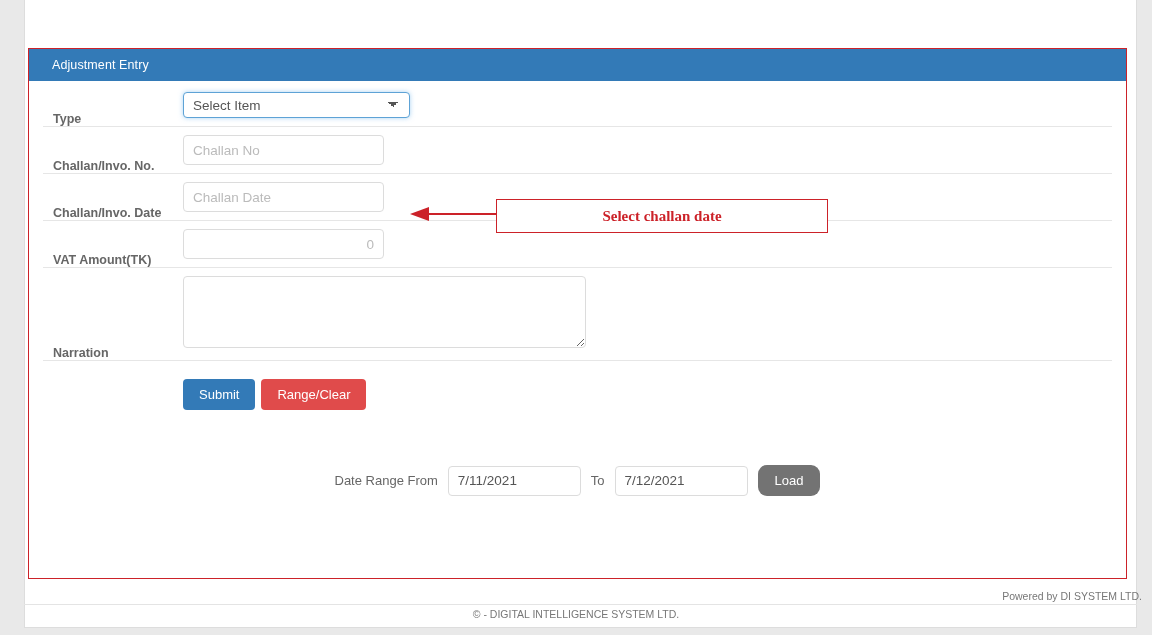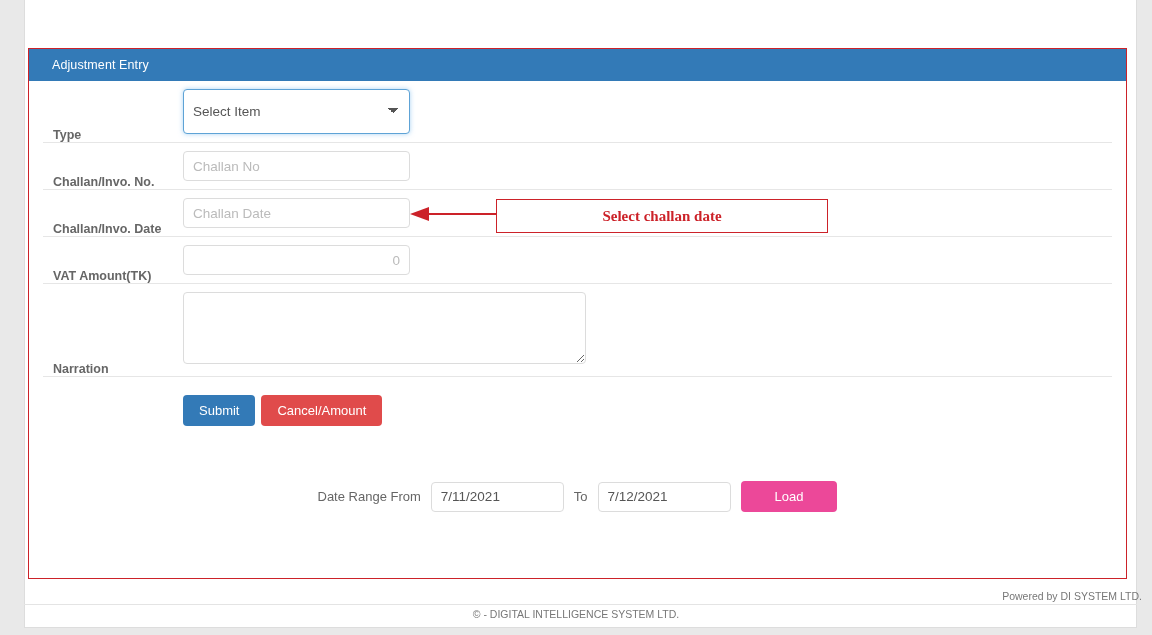--- a/index.html
+++ b/index.html
@@ -71,26 +71,26 @@
     font-size: 13.5px;
     color: #555;
     border: 1px solid #dcdcdc;
     border-radius: 4px;
     padding: 5px 9px;
     outline: none;
     background: #fff;
     height: 30px;
   }
   input.ctl::placeholder, textarea.ctl::placeholder { color:#bbbbbb; }
-  .w-challan { width: 227px; }
+  .w-challan { width: 201px; }
   .num-right { text-align: right; }
 
   select.ctl {
     width: 227px;
-    height: 45px;
+    height: 26px;
     border: 1px solid #5ea3d6;
     box-shadow: 0 0 5px rgba(102,175,233,.55);
     -webkit-appearance: none;
     appearance: none;
     padding-right: 26px;
     background-image:
       linear-gradient(45deg, transparent 50%, #555 50%),
       linear-gradient(135deg, #555 50%, transparent 50%);
     background-position:
       calc(100% - 16px) calc(50% - 1px),
@@ -112,21 +112,21 @@
     font-size: 13px;
     color: #ffffff;
     border: none;
     border-radius: 4px;
     padding: 8px 16px;
     cursor: pointer;
     line-height: 15px;
   }
   .btn-primary { background: #337ab7; }
   .btn-danger  { background: #e04b4b; }
-  .btn-load { background:#ec4899; padding: 8px 34px; }
+  .btn-load { background:#737373; padding: 8px 17px; border-radius: 9px; }
   .btn-row { display:flex; gap:6px; padding-top: 10px; padding-bottom: 8px; }
 
   
   .callout {
     position: absolute;
     left: 496px; top: 199px;
     width: 332px; height: 34px;
     border: 1px solid #cc2229;
     background: #ffffff;
     display: flex; align-items: center; justify-content: center;
@@ -221,21 +221,21 @@
           <div class="row-field">
             <textarea class="ctl" placeholder="" style=""></textarea>
           </div>
         </div>
 
         <div class="form-row">
           <div class="row-label"></div>
           <div class="row-field">
             <div class="btn-row">
               <button class="btn btn-primary">Submit</button>
-              <button class="btn btn-danger">Cancel/Amount</button>
+              <button class="btn btn-danger">Range/Clear</button>
             </div>
           </div>
         </div>
 
       </div>
     </div>
 
     <div class="panel" style="margin-top:23px;">
       <div class="panel-body">
         <div class="range-row">

